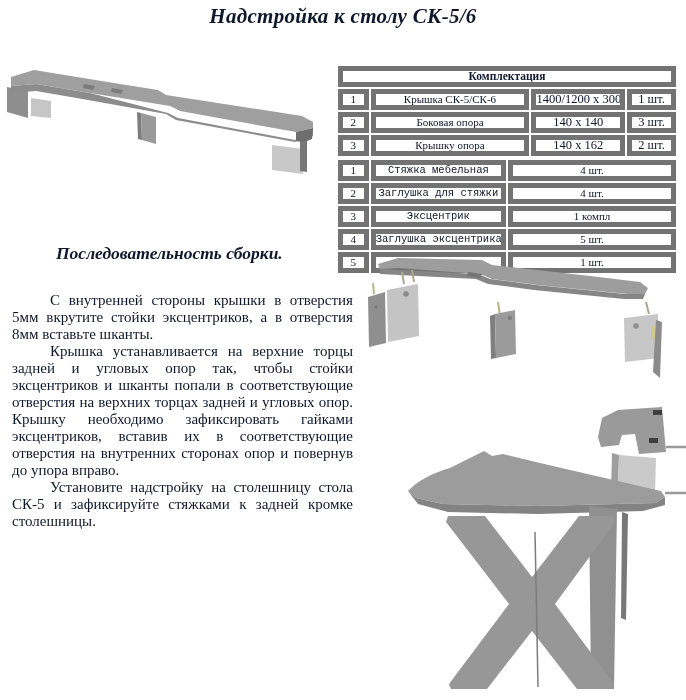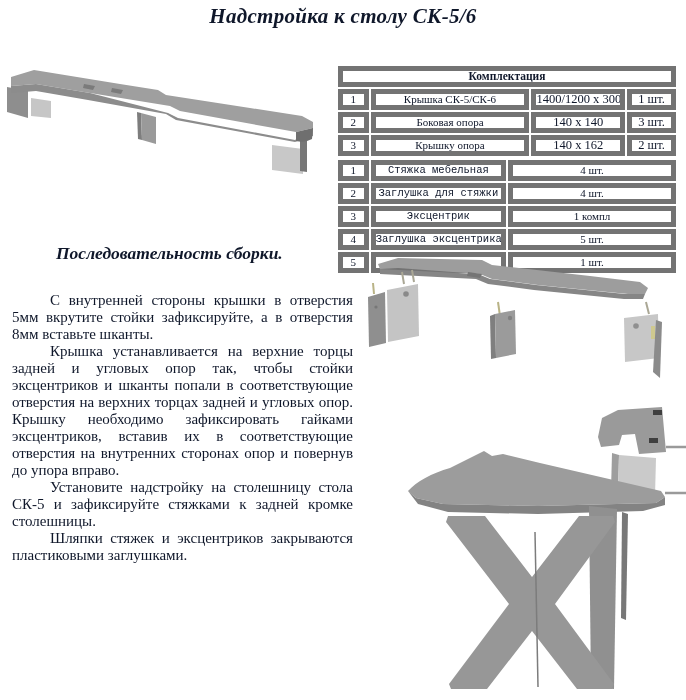--- a/index.html
+++ b/index.html
@@ -131,24 +131,23 @@
         <td class="serif-small">Ключ</td>
         <td>1 шт.</td>
       </tr>
     </tbody>
       </table>
   </div>
 
   <h2 class="assembly-heading">Последовательность сборки.</h2>
 
   <div class="bodytext">
-    <p>С внутренней стороны крышки в отверстия 5мм вкрутите стойки зафиксируйте, а в отверстия 8мм вставьте шканты.</p>
+    <p>С внутренней стороны крышки в отверстия 5мм вкрутите стойки эксцентриков, а в отверстия 8мм вставьте шканты.</p>
     <p>Крышка устанавливается на верхние торцы задней и угловых опор так, чтобы стойки эксцентриков и шканты попали в соответствующие отверстия на верхних торцах задней и угловых опор. Крышку необходимо зафиксировать гайками эксцентриков, вставив их в соответствующие отверстия на внутренних сторонах опор и повернув до упора вправо.</p>
     <p>Установите надстройку на столешницу стола СК-5 и зафиксируйте стяжками к задней кромке столешницы.</p>
-    <p>Шляпки стяжек и эксцентриков закрываются пластиковыми заглушками.</p>
   </div>
 
   <svg id="fig-exploded" class="fig" width="346" height="152" viewBox="0 0 346 152" role="img">
 
     <path d="M 38,14 L 58,8 L 142,10 L 152,15 L 250,26 L 300,32 L 308,38 L 305,44 L 288,44 L 198,35 L 152,29 L 140,24 L 58,18 L 40,19 Z" fill="#9d9d9d"></path>
     <path d="M 40,19 L 138,24 L 150,29 L 196,35 L 285,44 L 305,44 L 303,49 L 284,49 L 194,40 L 148,34 L 136,29 L 40,24 Z" fill="#868686"></path>
     <polygon points="128,22 142,24 140,28 127,26" fill="#757575"></polygon>
 
     <line x1="33" y1="33" x2="34" y2="44" stroke="#b9b386" stroke-width="2"></line>
     <line x1="62" y1="22" x2="64" y2="34" stroke="#aaa795" stroke-width="2"></line>

